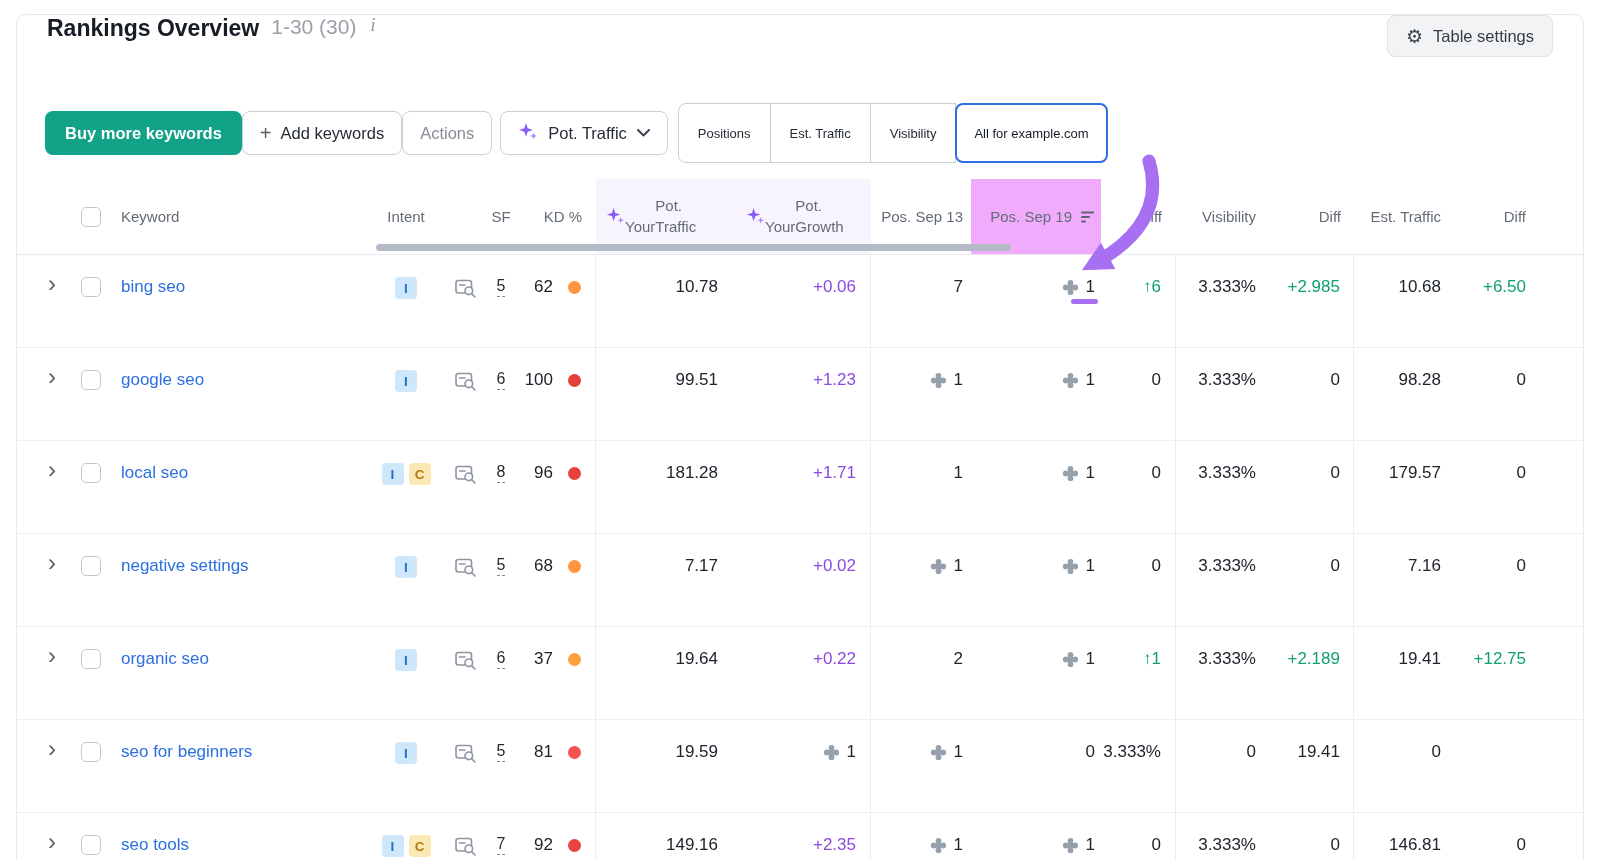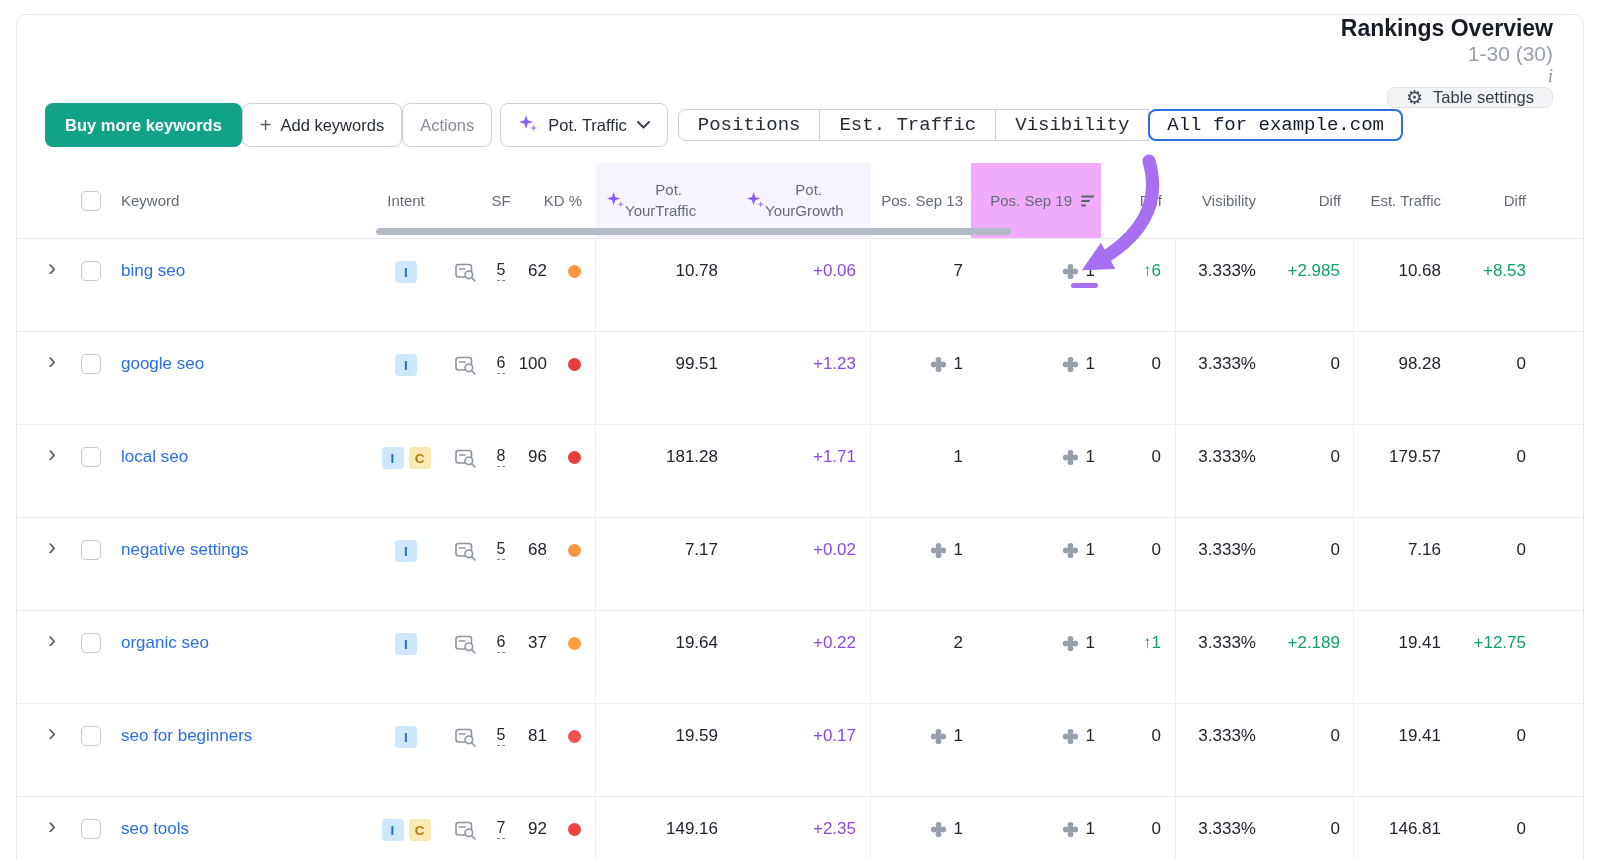--- a/index.html
+++ b/index.html
@@ -3,21 +3,21 @@
 <meta charset="utf-8">
 <style>
   * { margin:0; padding:0; box-sizing:border-box; }
   html,body { width:1600px; height:860px; overflow:hidden; background:#ffffff;
     font-family:"Liberation Sans","DejaVu Sans",sans-serif; color:#20252d; }
 
   .card { position:absolute; top:14px; left:16px; width:1568px; height:900px;
     background:#fff; border:1px solid #e6e8ec; border-radius:10px; overflow:hidden; }
 
   
-  .card-header { height:78px; display:flex; align-items:flex-end; padding:0 30px;flex-direction:column; }
+  .card-header { height:78px; display:flex; align-items:flex-start; padding:0 30px; }
   .title { font-size:23px; font-weight:700; color:#181c24; }
   .range { font-size:21px; color:#9aa1ab; margin-left:12px; }
   .info-i { font-family:"Liberation Serif","DejaVu Serif",serif; font-style:italic;
     color:#8d939d; font-size:18px; margin-left:14px; }
   .spacer { flex:1; }
   .settings-btn { display:inline-flex; align-items:center; gap:10px; background:#f2f3f5;
     border:1px solid #dfe2e7; border-radius:8px; height:42px; padding:0 18px;
     font-size:16.5px; color:#353c47; cursor:pointer; font-family:inherit; }
   .gear { font-size:19px; color:#3f4550; line-height:1; }
 
@@ -25,23 +25,23 @@
   .toolbar { display:flex; align-items:center; padding:10px 0 16px 28px; }
   .btn { height:44px; border-radius:8px; font-size:16.5px; display:inline-flex;
     align-items:center; gap:9px; padding:0 17px; background:#fff;
     border:1px solid #c9ced7; color:#262c35; cursor:pointer; font-family:inherit; }
   .btn-buy { background:var(--buy_green,#12a287); border:none; color:#fff;
     font-weight:600; padding:0 20px; }
   .btn-actions { color:#868d98; }
   .plus { font-size:20px; color:#555c66; line-height:1; }
   .btn-dropdown { margin-left:8px; gap:10px; }
   .seg-group { display:flex; margin-left:10px; align-items:center; }
-  .seg { height:32px; display:inline-flex; align-items:center; padding:0 19px;
-    background:#fff; border:1px solid #c9ced7; font-size:19px; color:#262c35;
-    margin-left:-1px; cursor:pointer; position:relative; font-family:Liberation Mono, monospace; }
+  .seg { height:60px; display:inline-flex; align-items:center; padding:0 19px;
+    background:#fff; border:1px solid #c9ced7; font-size:13px; color:#262c35;
+    margin-left:-1px; cursor:pointer; position:relative; font-family:Liberation Sans, sans-serif; }
   .seg:first-child { border-radius:8px 0 0 8px; margin-left:0; }
   .seg.selected { border:2px solid var(--link_blue,#2b6fe0); border-radius:8px;
     z-index:2; padding:0 17px; color:#141b28; }
 
   
   .grid-row { display:grid;
     grid-template-columns:34px 44px 253px 80px 40px 30px 80px 140px 135px 100px 130px 75px 100px 78px 105px 85px;
     align-items:stretch; padding-left:18px; }
   .cell { display:flex; align-items:center; }
   .num { justify-content:flex-end; }
@@ -83,21 +83,21 @@
     background:#fff; display:inline-block; cursor:pointer; }
   .kw-cell { padding-left:8px; }
   .kw-link { font-size:17px; color:var(--link_blue,#2b6fe0); text-decoration:none; cursor:pointer; }
   .intent-cell { gap:5px; }
   .intent-badge { width:22px; height:22px; border-radius:4px; display:inline-flex;
     align-items:center; justify-content:center; font-size:13.5px; font-weight:700; }
   .intent-i { background:#cfe7fb; color:#2272c3; }
   .intent-c { background:#fbe8b4; color:#b07c10; }
   .sf { font-size:16px; color:#262b33; border-bottom:1px dashed #818a98;
     padding-bottom:1px; cursor:pointer; }
-  .kd-wrap { display:inline-flex; align-items:center; gap:21px; }
+  .kd-wrap { display:inline-flex; align-items:center; gap:15px; }
   .kd-num { font-size:17px; }
   .kd-dot { width:13px; height:13px; border-radius:50%; display:inline-block; }
   .val { font-size:17px; color:#20252d; }
   .purple { color:var(--value_purple,#8a4ae2); }
   .c-green { color:var(--diff_green,#0fa06b); }
   .c-dark { color:#20252d; }
   .pos-wrap { display:inline-flex; align-items:center; gap:7px; position:relative; }
   .pos-icon { display:inline-flex; line-height:0; }
   .annot-underline { position:absolute; right:-3px; bottom:-7px; width:27px; height:5px;
     border-radius:3px; background:var(--annotation_purple,#a76ff2); }
@@ -293,21 +293,21 @@
         <div class="cell num">
           <span class="val">3.333%</span>
         </div>
         <div class="cell num">
           <span class="val c-green">+2.985</span>
         </div>
         <div class="cell num">
           <span class="val">10.68</span>
         </div>
         <div class="cell num">
-          <span class="val c-green">+8.53</span>
+          <span class="val c-green">+6.50</span>
         </div>
       </div>
 
       <div class="grid-row">
         <div class="cell c-center" style="padding-top:19px;">
           <span class="chev">›</span>
         </div>
         <div class="cell c-center">
           <span class="checkbox"></span>
         </div>
@@ -654,23 +654,20 @@
         <div class="cell num">
           <span class="kd-wrap">
             <span class="kd-num">81</span>
             <span class="kd-dot" style="background: rgb(244, 82, 79);"></span>
           </span>
         </div>
         <div class="cell num">
           <span class="val">19.59</span>
         </div>
         <div class="cell num">
-          <span class="val purple">+0.17</span>
-        </div>
-        <div class="cell num">
           <span class="pos-wrap">
             <span class="pos-icon">
               <svg width="17" height="17" viewBox="0 0 17 17" fill="#96a0ad" aria-hidden="true">
                 <circle cx="8.5" cy="3.8" r="2.9"></circle>
                 <circle cx="13.2" cy="8.5" r="2.9"></circle>
                 <circle cx="8.5" cy="13.2" r="2.9"></circle>
                 <circle cx="3.8" cy="8.5" r="2.9"></circle>
                 <rect x="6" y="6" width="5" height="5"></rect>
               </svg>
             </span>

